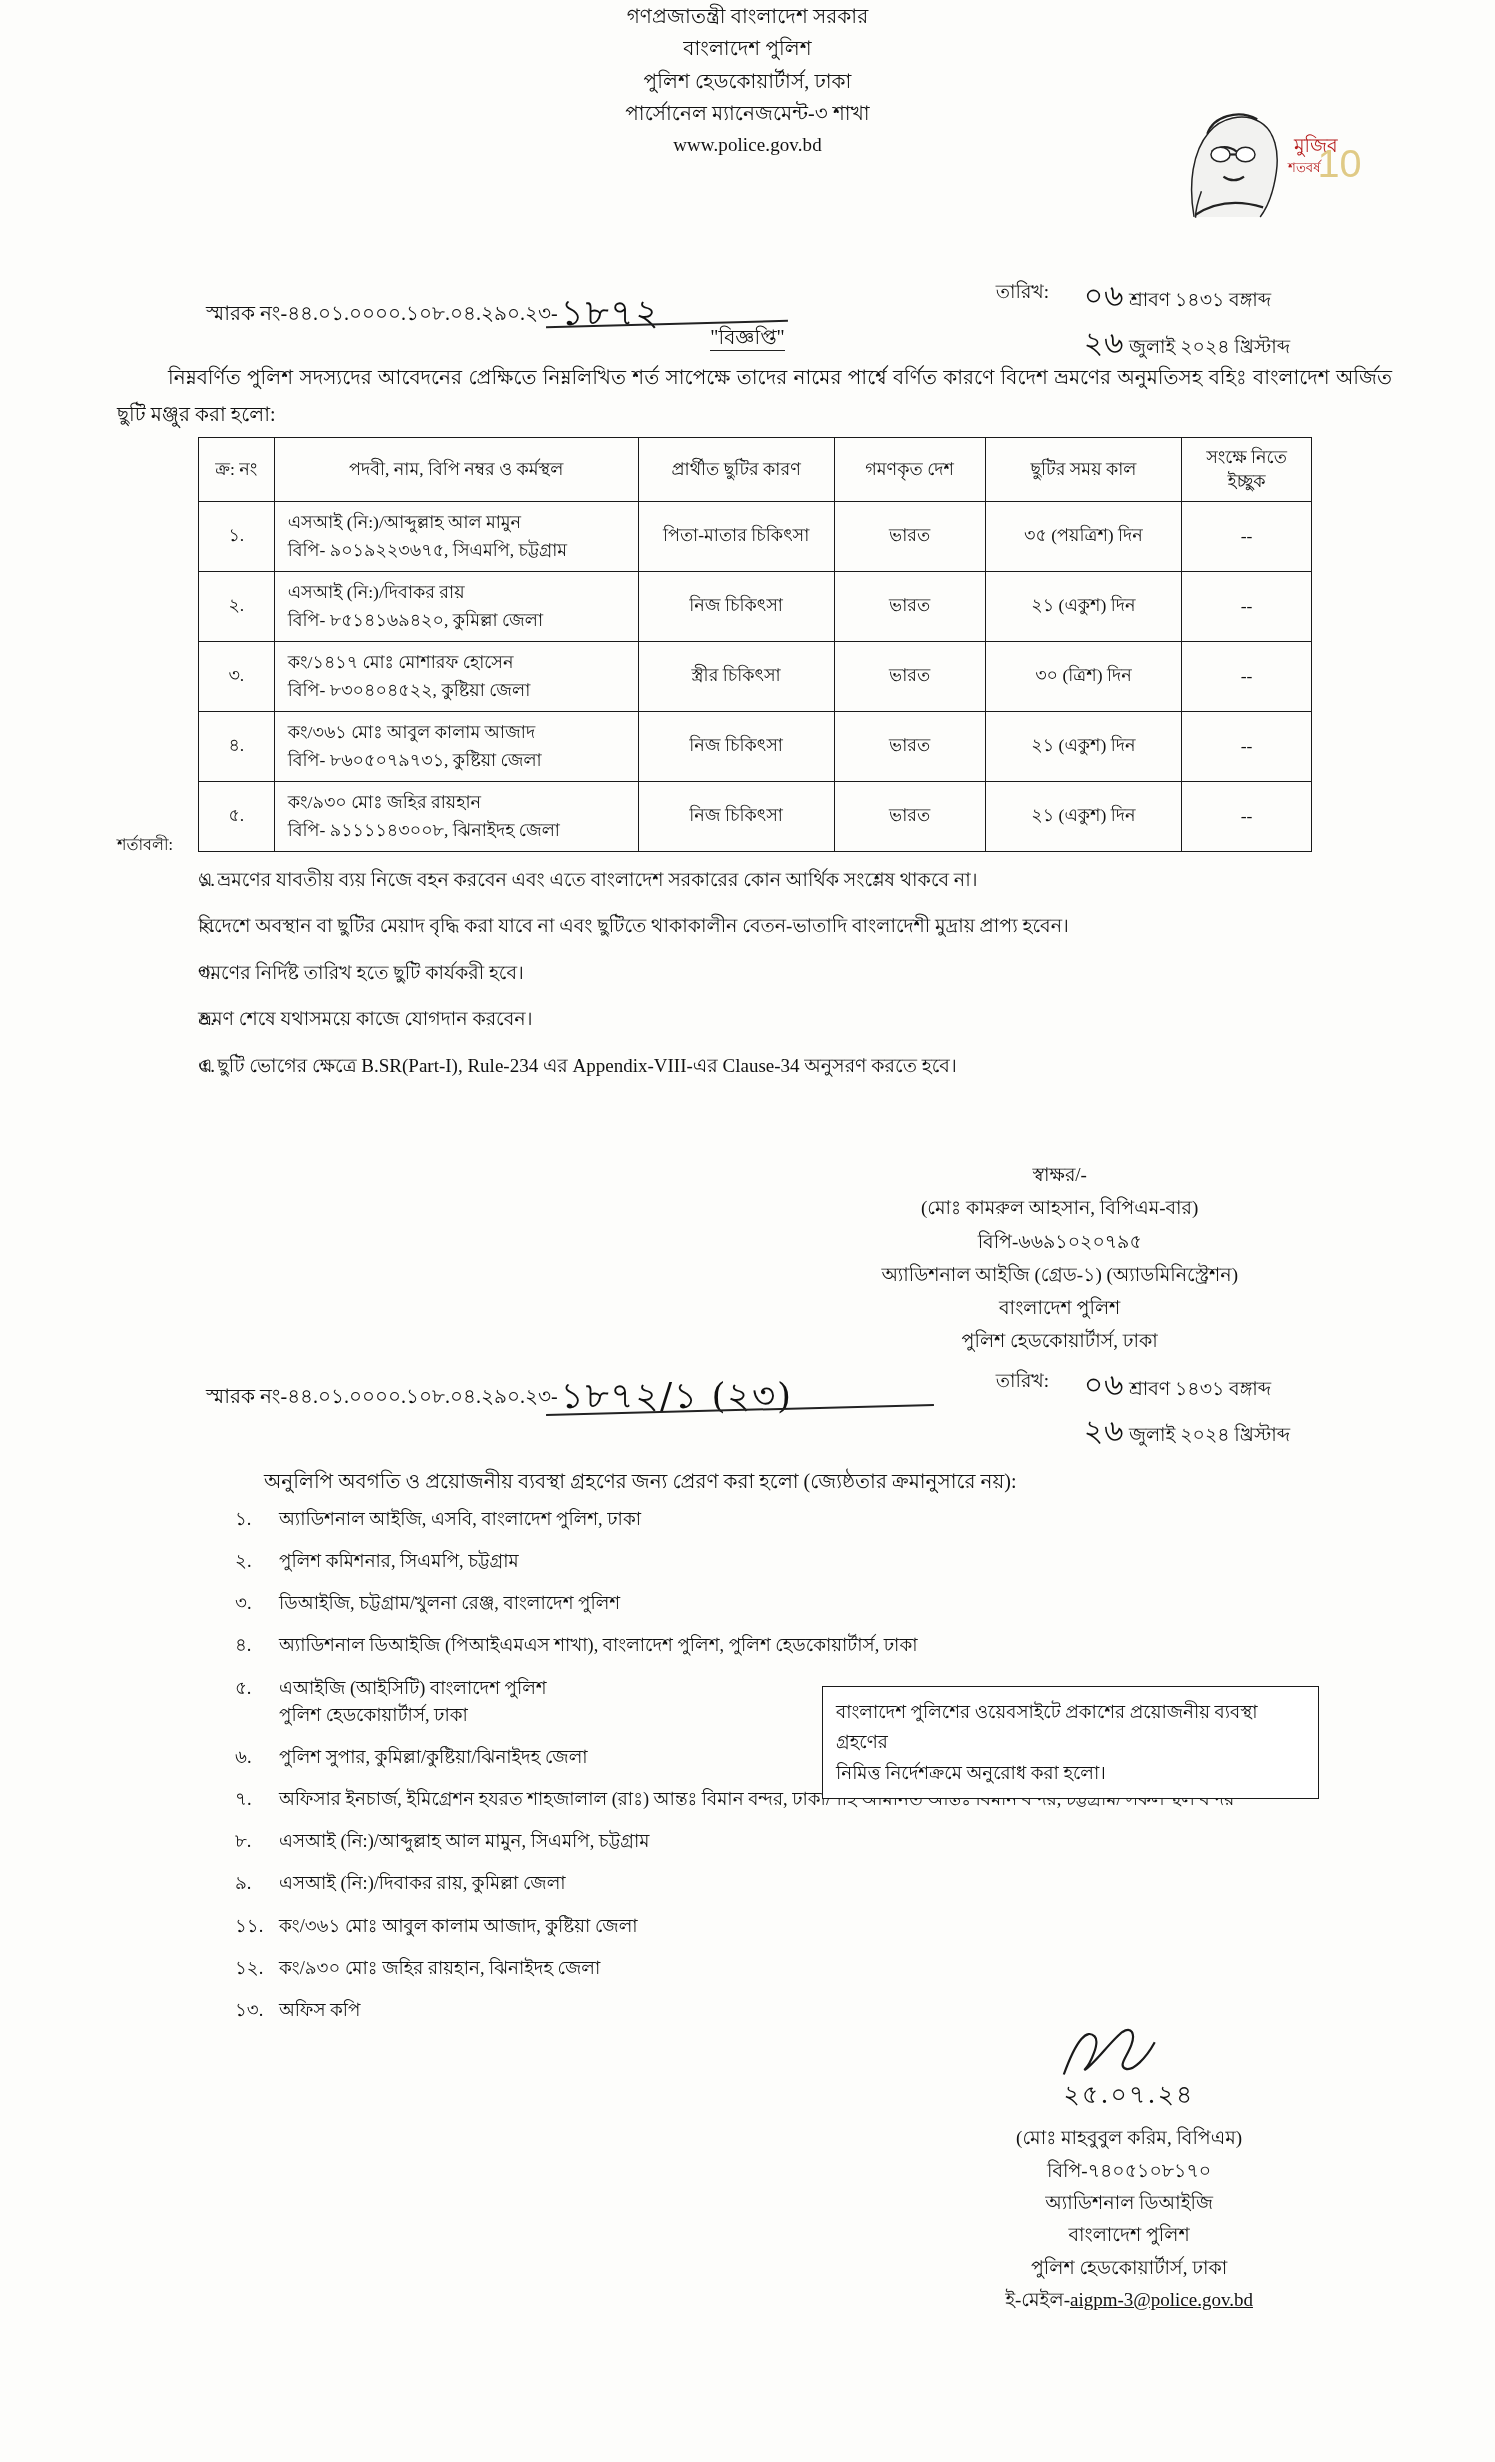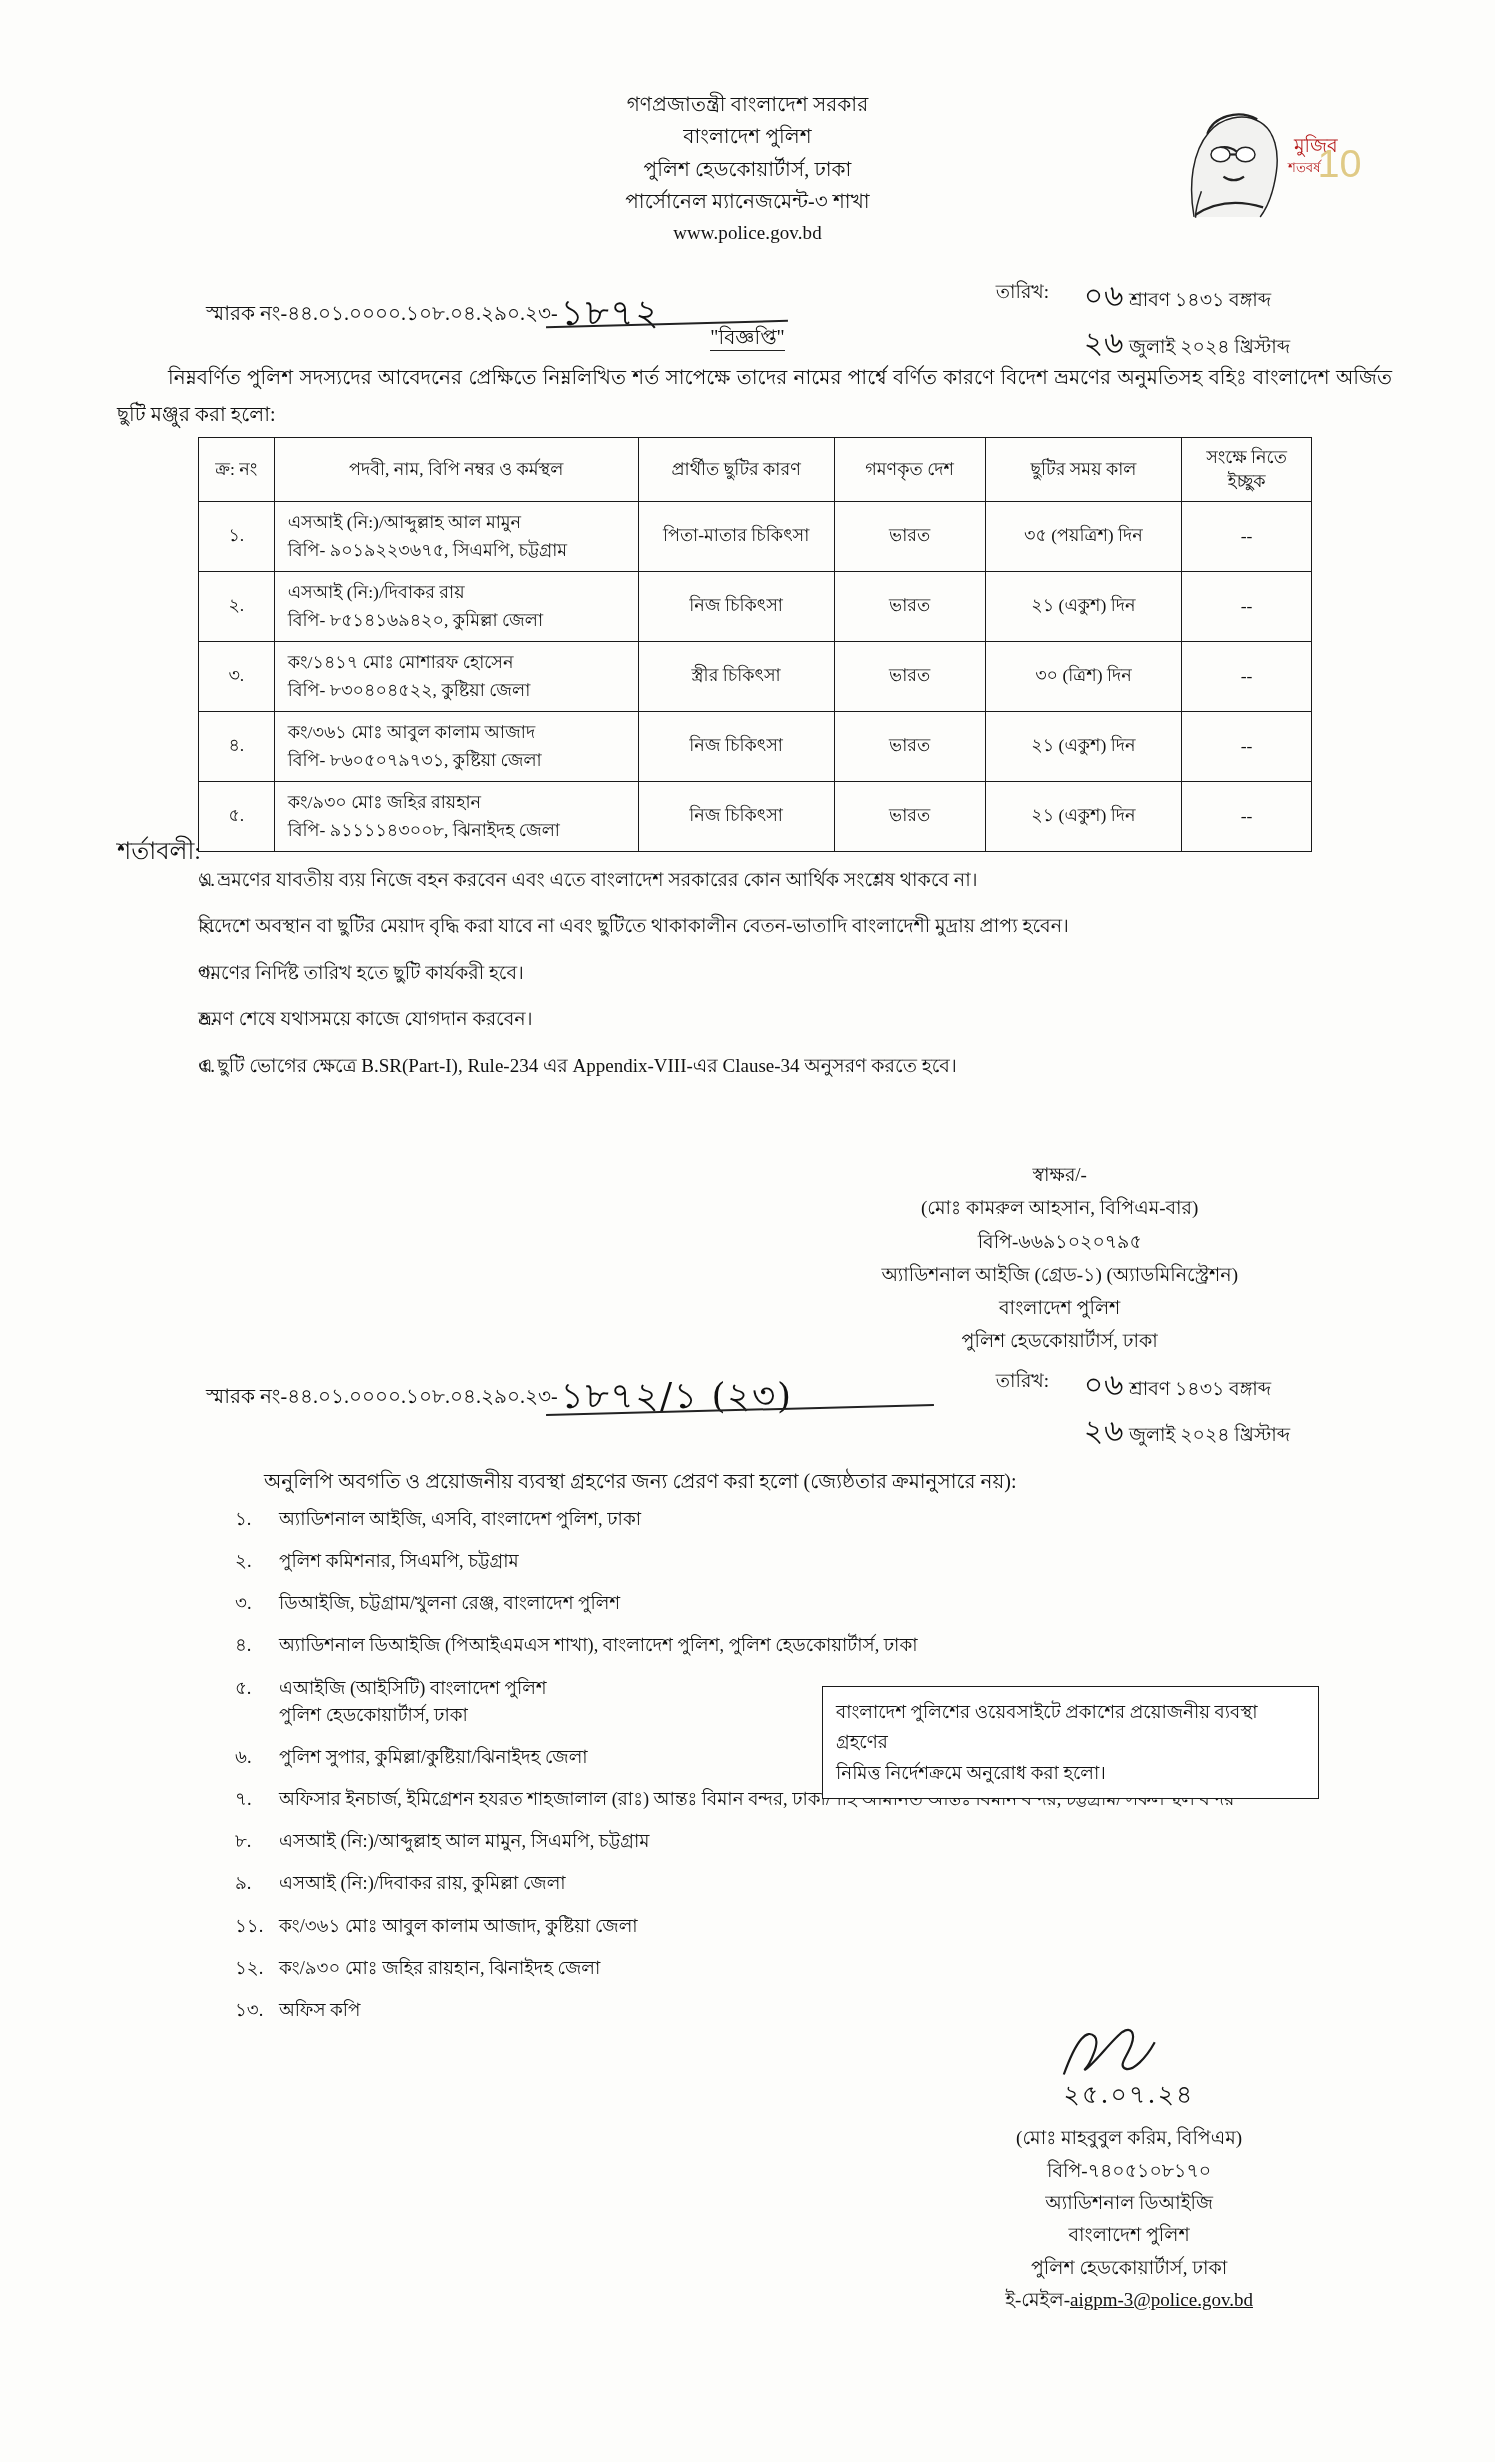--- a/index.html
+++ b/index.html
@@ -23,21 +23,20 @@
     position: absolute;
     left: 88px;
     top: 0;
     width: 1319px;
     height: 2462px;
   }
 
   
   .header {
     text-align: center;
-    padding-top: 88px;
     line-height: 1.62;
     font-size: 20px;
     letter-spacing: 0.1px;
   }
   .header div { white-space: nowrap; }
   .header .web { font-size: 19px; }
 
   
   .logo {
     position: absolute;
@@ -155,21 +154,21 @@
   .col-reason{ width: 198px; }
   .col-dest  { width: 147px; }
   .col-dur   { width: 198px; }
   .col-with  { width: 125px; }
 
   
   .cond-head {
     position: absolute;
     left: 29px;
     top: 832px;
-    font-size: 24px;
+    font-size: 16px;
   }
   .cond-list {
     position: absolute;
     left: 0;
     top: 865px;
     width: 1290px;
     font-size: 19px;
     line-height: 1.6;
   }
   .cond-row {

